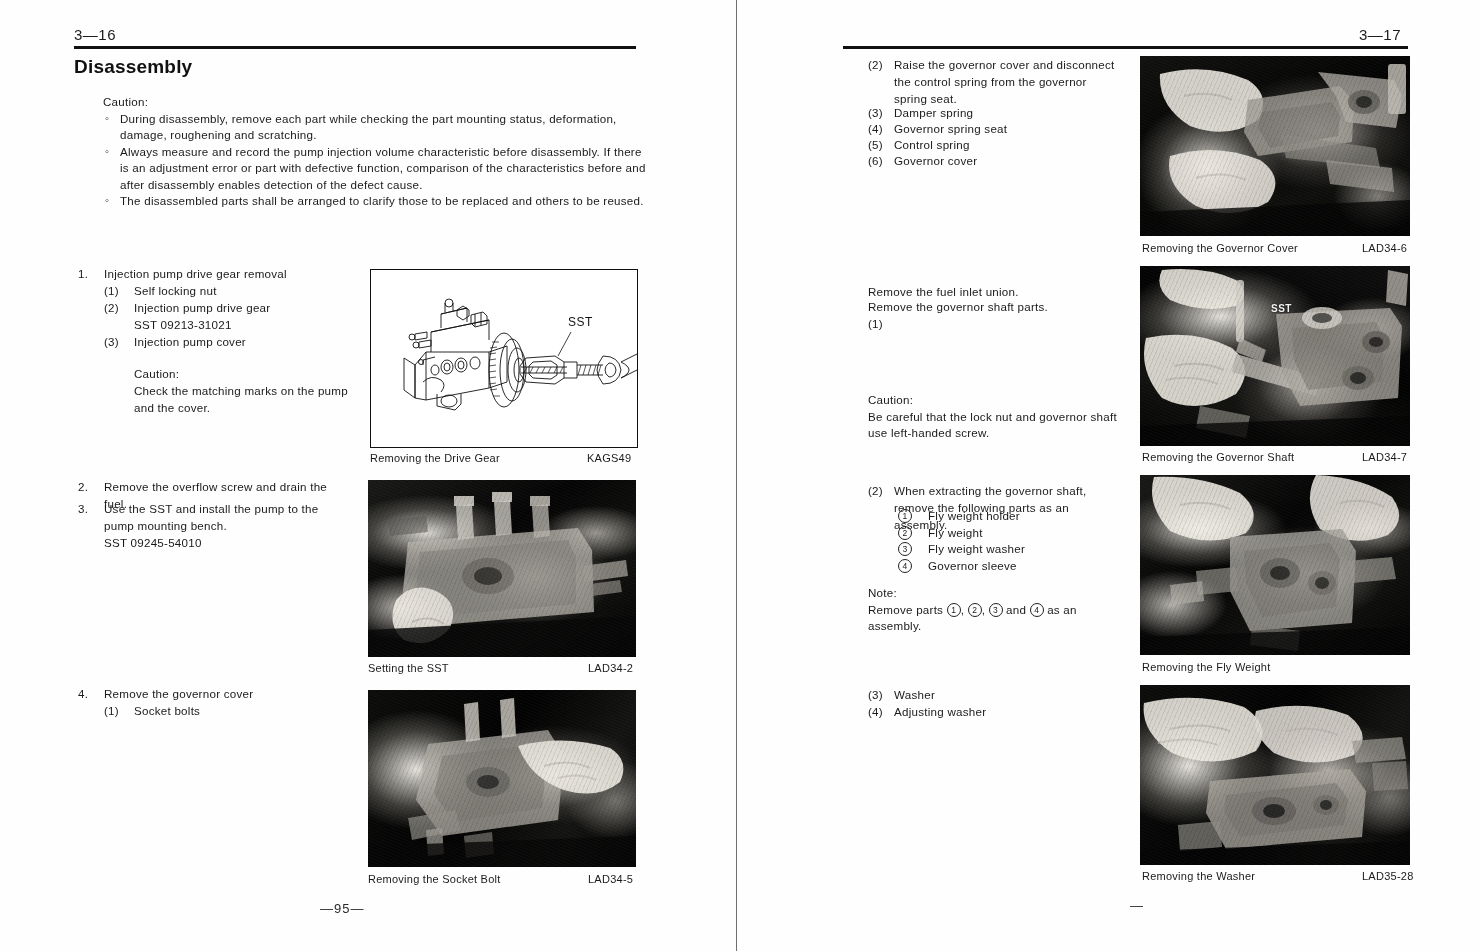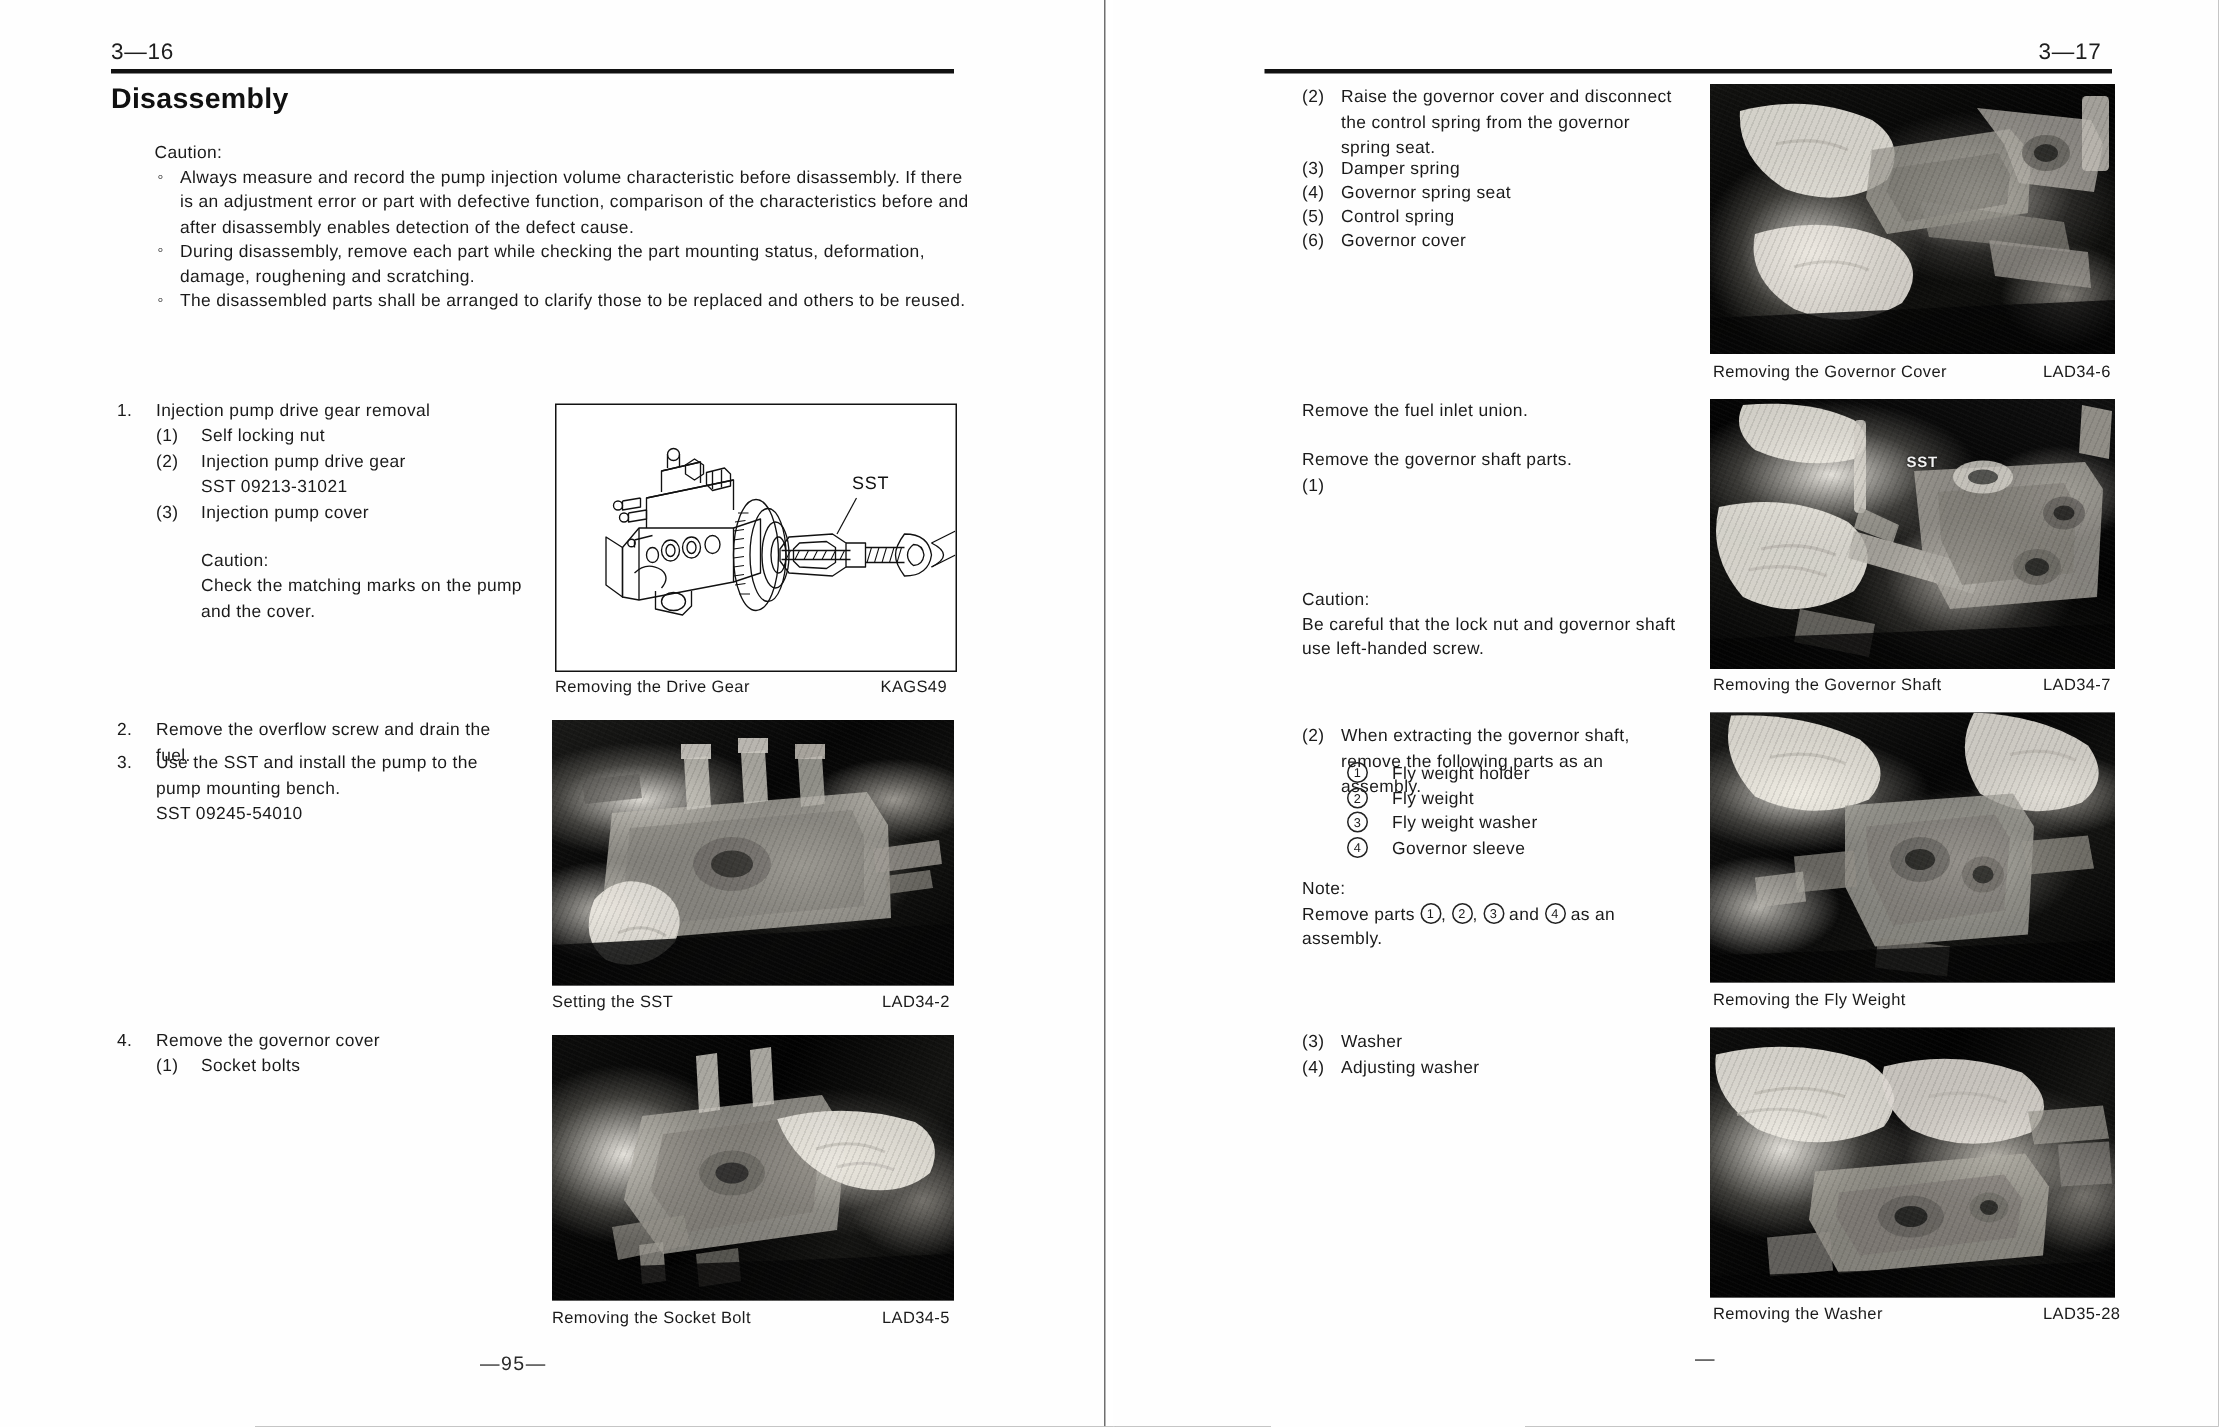--- a/index.html
+++ b/index.html
@@ -234,22 +234,22 @@
   <div class="page page-left">
 
     <div class="hdr" style="left:74px; top:26px;">3—16</div>
     <div class="hdr-rule" style="left:74px; top:46px; width:562px;"></div>
 
     <div class="page-title" style="left:74px; top:56px;">Disassembly</div>
 
     <div class="txt" style="left:103px; top:94px; width:545px;">
       <div class="caut-head">Caution:</div>
       <ul class="bullets">
+        <li>During disassembly, remove each part while checking the part mounting status, deformation, damage, roughening and scratching.</li>
         <li>Always measure and record the pump injection volume characteristic before disassembly. If there is an adjustment error or part with defective function, comparison of the characteristics before and after disassembly enables detection of the defect cause.</li>
-        <li>During disassembly, remove each part while checking the part mounting status, deformation, damage, roughening and scratching.</li>
         <li>The disassembled parts shall be arranged to clarify those to be replaced and others to be reused.</li>
       </ul>
     </div>
 
     <div class="step" style="left:78px; top:265px; width:270px;">
       <div class="num">1.</div>
       <div class="body">
         <div>Injection pump drive gear removal</div>
         <div class="sub">
           <div class="sn">(1)</div>
@@ -449,21 +449,21 @@
     </div>
     <div class="step" style="left:126px; top:136px; width:250px;">
       <div class="num">(5)</div>
       <div class="body">Control spring</div>
     </div>
     <div class="step" style="left:126px; top:152px; width:250px;">
       <div class="num">(6)</div>
       <div class="body">Governor cover</div>
     </div>
 
-    <div class="txt" style="left:126px; top:266px; width:250px;">Remove the fuel inlet union.</div>
+    <div class="txt" style="left:126px; top:284px; width:250px;">Remove the fuel inlet union.</div>
 
     <div class="txt" style="left:126px; top:299px; width:250px;">Remove the governor shaft parts.</div>
 
     <div class="step" style="left:126px; top:315px; width:252px;">
       <div class="num">(1)</div>
     </div>
 
     <div class="txt" style="left:126px; top:392px; width:250px;">
       <div>Caution:</div>
       <div>Be careful that the lock nut and governor shaft use left-handed screw.</div>

